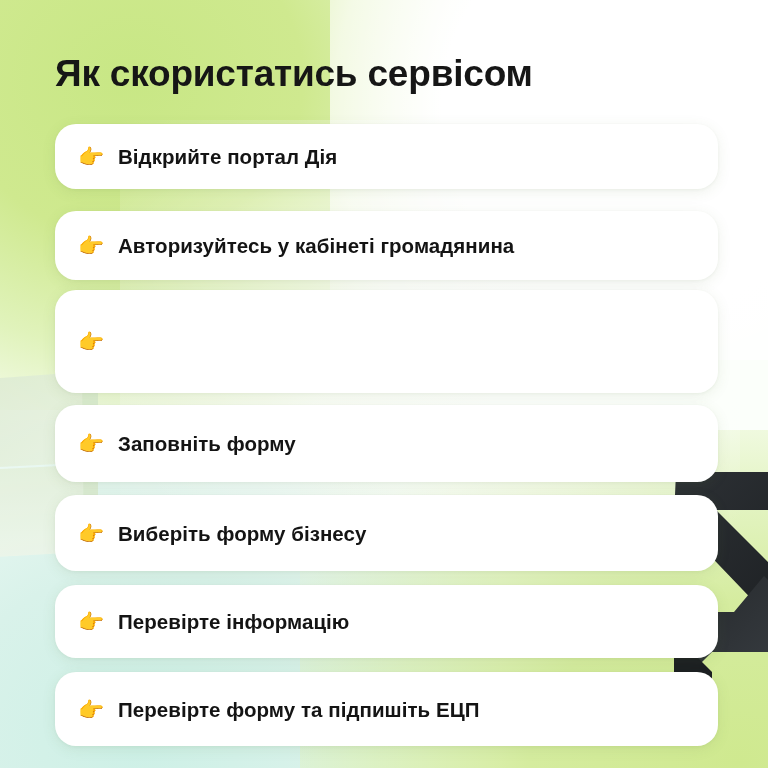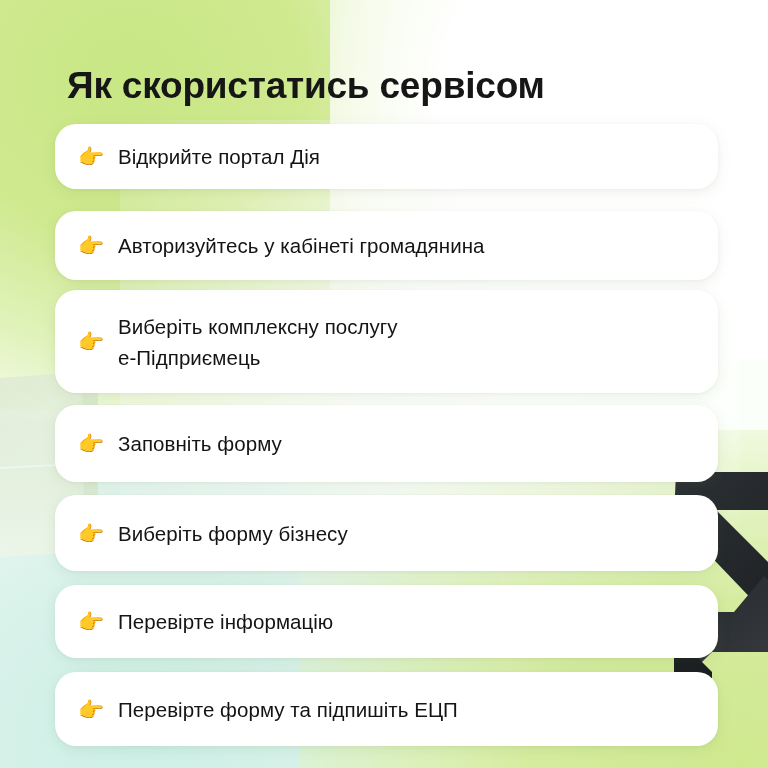--- a/index.html
+++ b/index.html
@@ -115,21 +115,21 @@
     height: 232px;
     z-index: 3;
   }
 
   
   .title {
     position: absolute;
     left: 55px;
     top: 51px;
     z-index: 6;
-    margin: 12px;
+    margin: 0;
     font-size: 37px;
     font-weight: 700;
     letter-spacing: -0.2px;
     color: #161616;
     line-height: 46px;
     white-space: nowrap;
   }
 
   
   .card-list {
@@ -157,21 +157,21 @@
     flex: 0 0 auto;
     width: 40px;
     font-size: 21px;
     line-height: 1;
     color: #e8a317;
     display: block;
   }
   .card-text {
     flex: 1 1 auto;
     font-size: 20.5px;
-    font-weight: 400;
+    font-weight: 700;
     color: #141414;
     line-height: 31px;
     letter-spacing: 0.05px;
     white-space: pre-line;
   }
 </style>
 </head>
 <body>
 
 <div id="slide">
@@ -225,22 +225,20 @@
       <span class="card-text">Відкрийте портал Дія</span>
     </div>
 
     <div class="card" style="top:211px;height:69px;">
       <span class="card-emoji">👉</span>
       <span class="card-text">Авторизуйтесь у кабінеті громадянина</span>
     </div>
 
     <div class="card" style="top:290px;height:103px;">
       <span class="card-emoji">👉</span>
-      <span class="card-text">Виберіть комплексну послугу
-е-Підприємець</span>
     </div>
 
     <div class="card" style="top:405px;height:77px;">
       <span class="card-emoji">👉</span>
       <span class="card-text">Заповніть форму</span>
     </div>
 
     <div class="card" style="top:495px;height:76px;">
       <span class="card-emoji">👉</span>
       <span class="card-text">Виберіть форму бізнесу</span>

